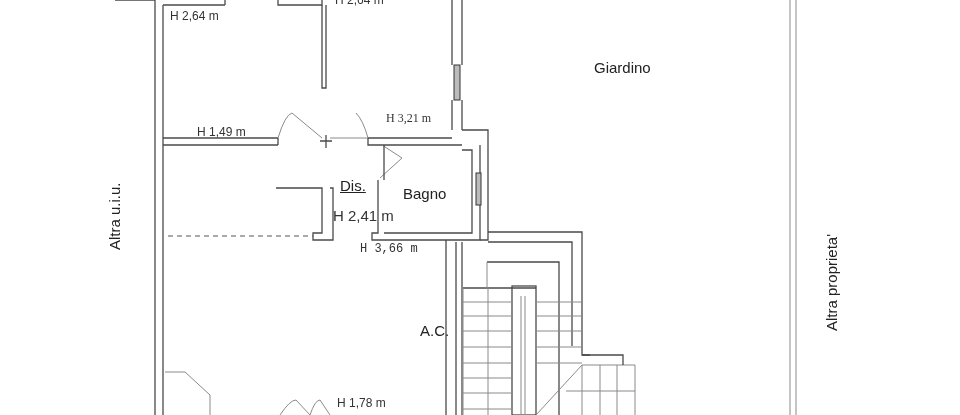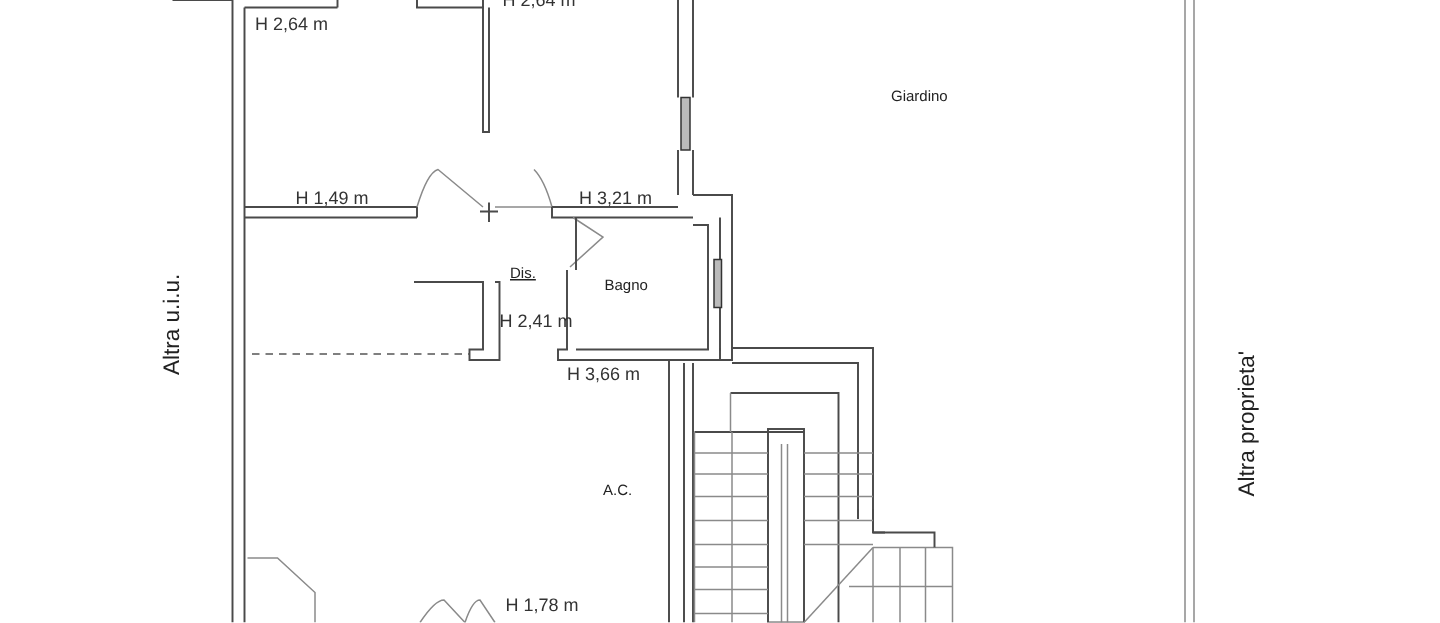--- a/index.html
+++ b/index.html
@@ -3,21 +3,21 @@
 <meta charset="utf-8">
 <style>
   html, body { margin: 0; padding: 0; background: #ffffff; }
   body { width: 960px; height: 415px; overflow: hidden; position: relative; font-family: "Liberation Sans", sans-serif; }
   svg { position: absolute; left: 0; top: 0; }
   .wall { fill: none; stroke: #4a4a4a; stroke-width: 1.3; }
   .light { fill: none; stroke: #8a8a8a; stroke-width: 1; }
   .dash { fill: none; stroke: #555; stroke-width: 1; stroke-dasharray: 5 4; }
   .win { fill: #bbb; stroke: #333; stroke-width: 1; }
   .lbl { position: absolute; color: #222; white-space: nowrap; line-height: 1; }
-  .room { font-size: 10px; }
+  .room { font-size: 15px; }
   .h { font-size: 12px; color: #333; }
   .vert { transform-origin: left top; transform: rotate(-90deg); font-size: 15px; }
 </style>
 </head>
 <body>
 
 <svg width="960" height="415" viewBox="0 0 960 415">
 
   <polyline class="wall" points="115,0 155,0 155,415"></polyline>
   <polyline class="wall" points="163,5 163,415"></polyline>
@@ -100,24 +100,24 @@
     <polyline class="wall" points="582,355 623,355 623,365"></polyline>
   </g>
 
   <line class="light" x1="790" y1="0" x2="790" y2="415"></line>
   <line class="light" x1="796" y1="0" x2="796" y2="415"></line>
 </svg>
 
 <div class="lbl room" style="left:594px; top:60px;">Giardino</div>
 <div class="lbl room" style="left:340px; top:178px;text-decoration:underline;">Dis.</div>
 <div class="lbl room" style="left:403px; top:186px;">Bagno</div>
-<div class="lbl room" style="left:402px; top:323px;">A.C.</div>
+<div class="lbl room" style="left:420px; top:323px;">A.C.</div>
 
 <div class="lbl vert" style="left:107px; top:250px;">Altra u.i.u.</div>
 <div class="lbl vert" style="left:824px; top:331px;">Altra proprieta'</div>
 
 <div class="lbl h" style="left:170px; top:10px;">H 2,64 m</div>
 <div class="lbl h" style="left:335px; top:-6px;">H 2,64 m</div>
 <div class="lbl h" style="left:197px; top:126px;">H 1,49 m</div>
-<div class="lbl h" style="left:386px; top:126px;">H 3,21 m</div>
-<div class="lbl h" style="left:333px; top:208px; font-size:12px;">H 2,41 m</div>
-<div class="lbl h" style="left:378px; top:243px;">H 3,66 m</div>
+<div class="lbl h" style="left:386px; top:112px;font-family:Liberation Serif, serif;">H 3,21 m</div>
+<div class="lbl h" style="left:333px; top:208px; font-size:15px;">H 2,41 m</div>
+<div class="lbl h" style="left:360px; top:243px;font-family:Liberation Mono, monospace;">H 3,66 m</div>
 <div class="lbl h" style="left:337px; top:397px;">H 1,78 m</div>
 
 </body></html>

